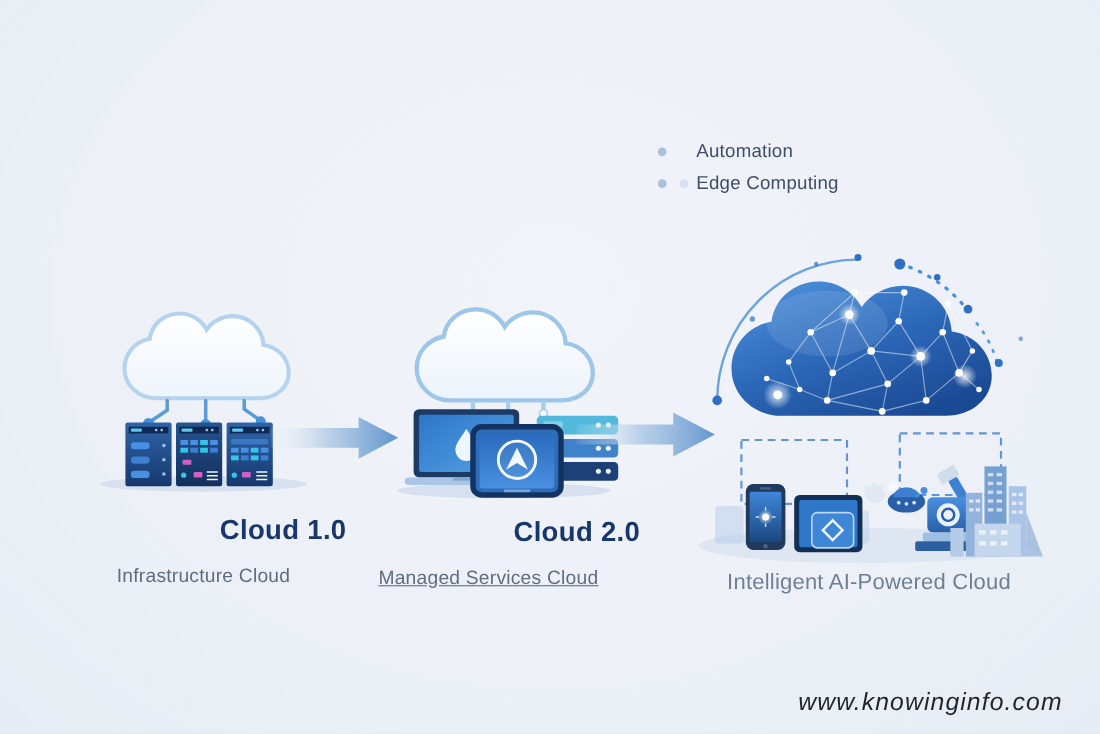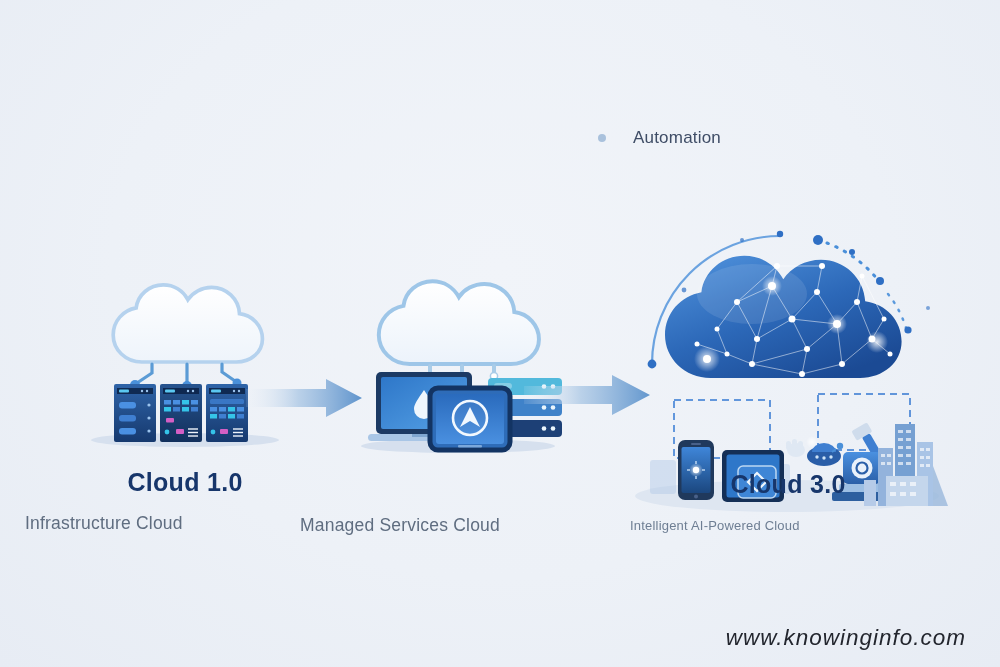--- a/index.html
+++ b/index.html
@@ -18,48 +18,53 @@
   
   .stage-svg{position:absolute;}
   #svg-stage1{left:70px;top:276px;}
   #svg-stage2{left:338px;top:274px;}
   #svg-stage3{left:622px;top:224px;}
   .arrow-svg{position:absolute;}
   #arrow1{left:246px;top:376px;}
   #arrow2{left:524px;top:372px;}
   
   .stage-title{
-    position:absolute;width:260px;text-align:center;
+    position:absolute;width:260px;text-align:right;
     font-size:25px;font-weight:700;color:#17366b;letter-spacing:.3px;
   }
   #title1{left:55px;top:468px;}
   #title2{left:322px;top:470px;}
   #title3{left:658px;top:470px;}
   .stage-subtitle{
-    position:absolute;width:320px;text-align:left;
+    position:absolute;width:320px;text-align:center;
     font-size:17.5px;color:#5f6d80;letter-spacing:.2px;
   }
   #sub1{left:25px;top:513px;}
-  #sub2{left:300px;top:515px;}
-  #sub3{left:630px;top:518px;font-size:13px;color:#6e7e93;}
+  #sub2{left:284px;top:515px;text-decoration:underline;}
+  #sub3{left:630px;top:518px;font-size:20px;color:#6e7e93;}
   
   .watermark{
     position:absolute;right:34px;bottom:16px;
     font-size:22.5px;font-style:italic;color:#23262e;letter-spacing:1px;text-align:right;
   }
 </style>
 </head>
 <body>
 
 <div class="canvas">
 
   <div class="features">
     <div class="feature-row">
       <span class="dot"></span>
       <span class="feature-label">Automation</span>
+    </div>
+    <div class="feature-row has2">
+      <span class="dot"></span>
+      <span class="dot secondary"></span>
+      <span class="feature-label">Edge Computing</span>
     </div>
   </div>
 
   <svg id="svg-stage1" class="stage-svg" width="230" height="174" viewBox="0 0 230 174">
     <defs>
       <linearGradient id="cf1" x1="0" y1="0" x2="0" y2="1">
         <stop offset="0" stop-color="#ffffff"></stop>
           <stop offset="1" stop-color="#eef4fb"></stop>
       </linearGradient>
       <linearGradient id="srvA" x1="0" y1="0" x2="0" y2="1">
@@ -416,19 +421,19 @@
           <rect x="32" y="68" width="6" height="4"></rect>
         <rect x="12" y="78" width="6" height="4"></rect>
           <rect x="22" y="78" width="6" height="4"></rect>
           <rect x="32" y="78" width="6" height="4"></rect>
       </g>
       <path d="M55,92 L70,92 L55,52 Z" fill="#8fb0d9" opacity=".7"></path>
     </g>
   </svg>
 
   <div class="stage-title" id="title1">Cloud 1.0</div>
-  <div class="stage-title" id="title3">Cloud 3.0</div>
+  <div class="stage-title" id="title2">Cloud 2.0</div>
   <div class="stage-subtitle" id="sub1">Infrastructure Cloud</div>
   <div class="stage-subtitle" id="sub2">Managed Services Cloud</div>
   <div class="stage-subtitle" id="sub3">Intelligent AI-Powered Cloud</div>
 
   <div class="watermark">www.knowinginfo.com</div>
 </div>
 
 </body></html>

